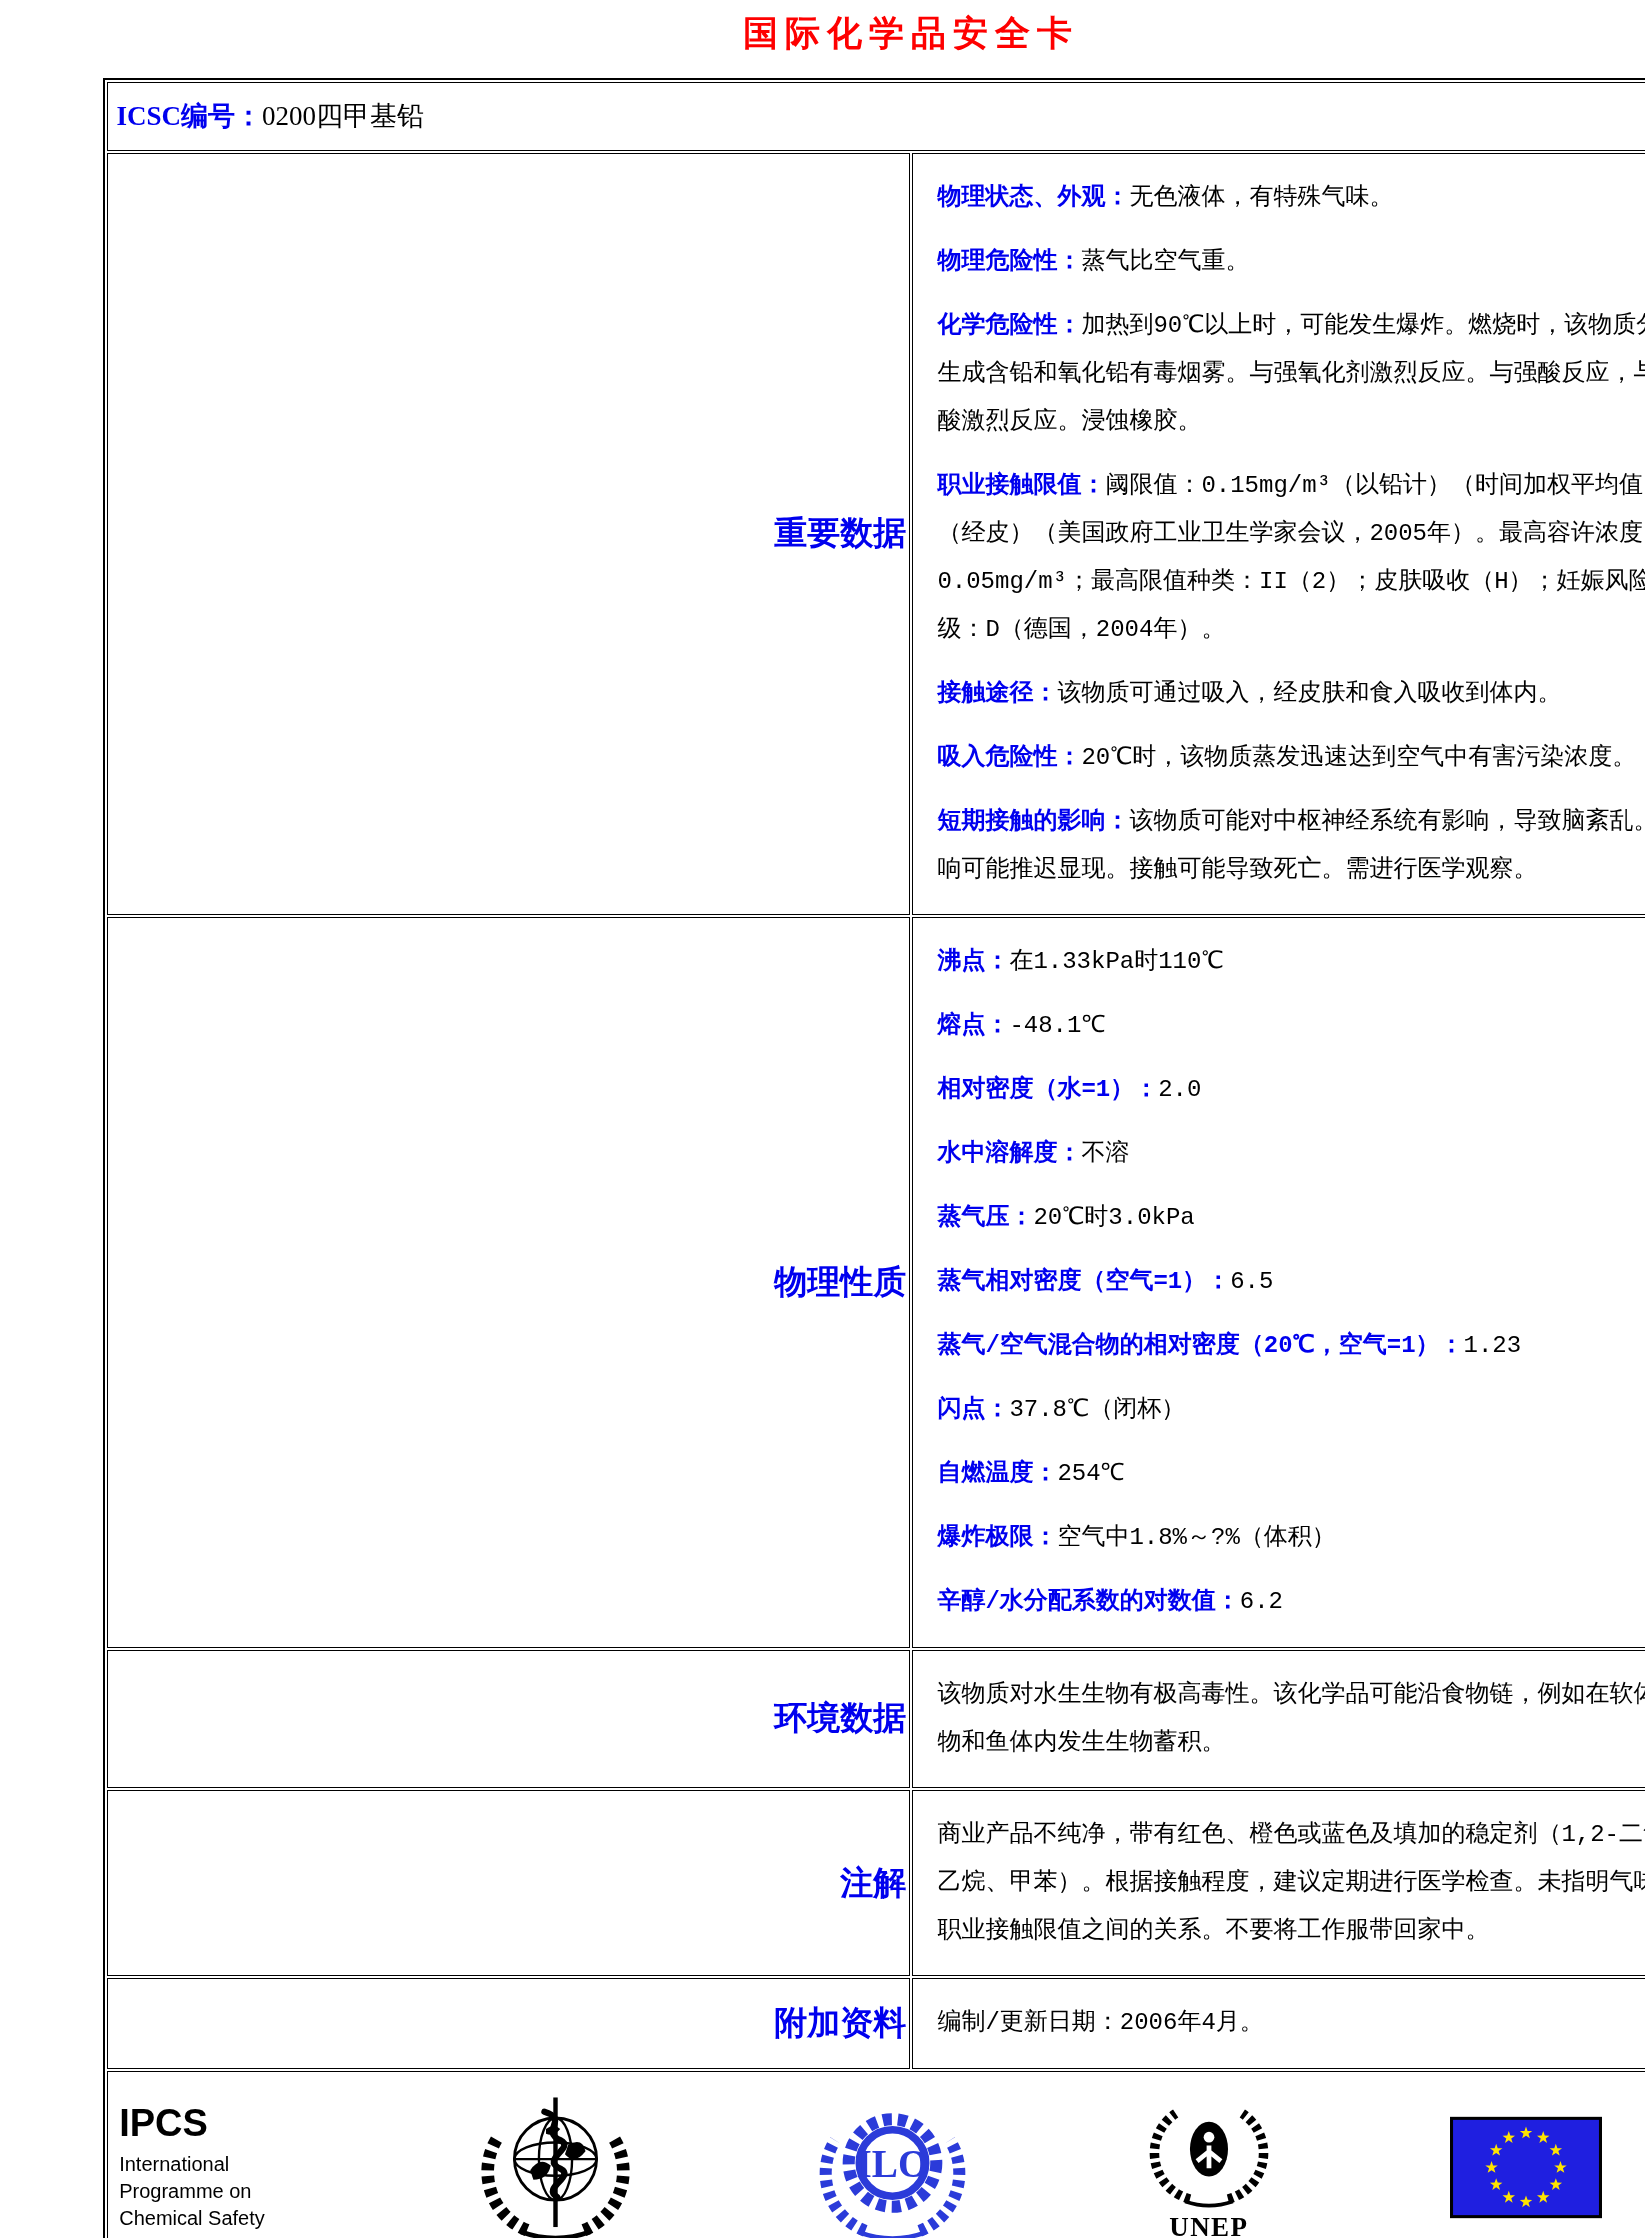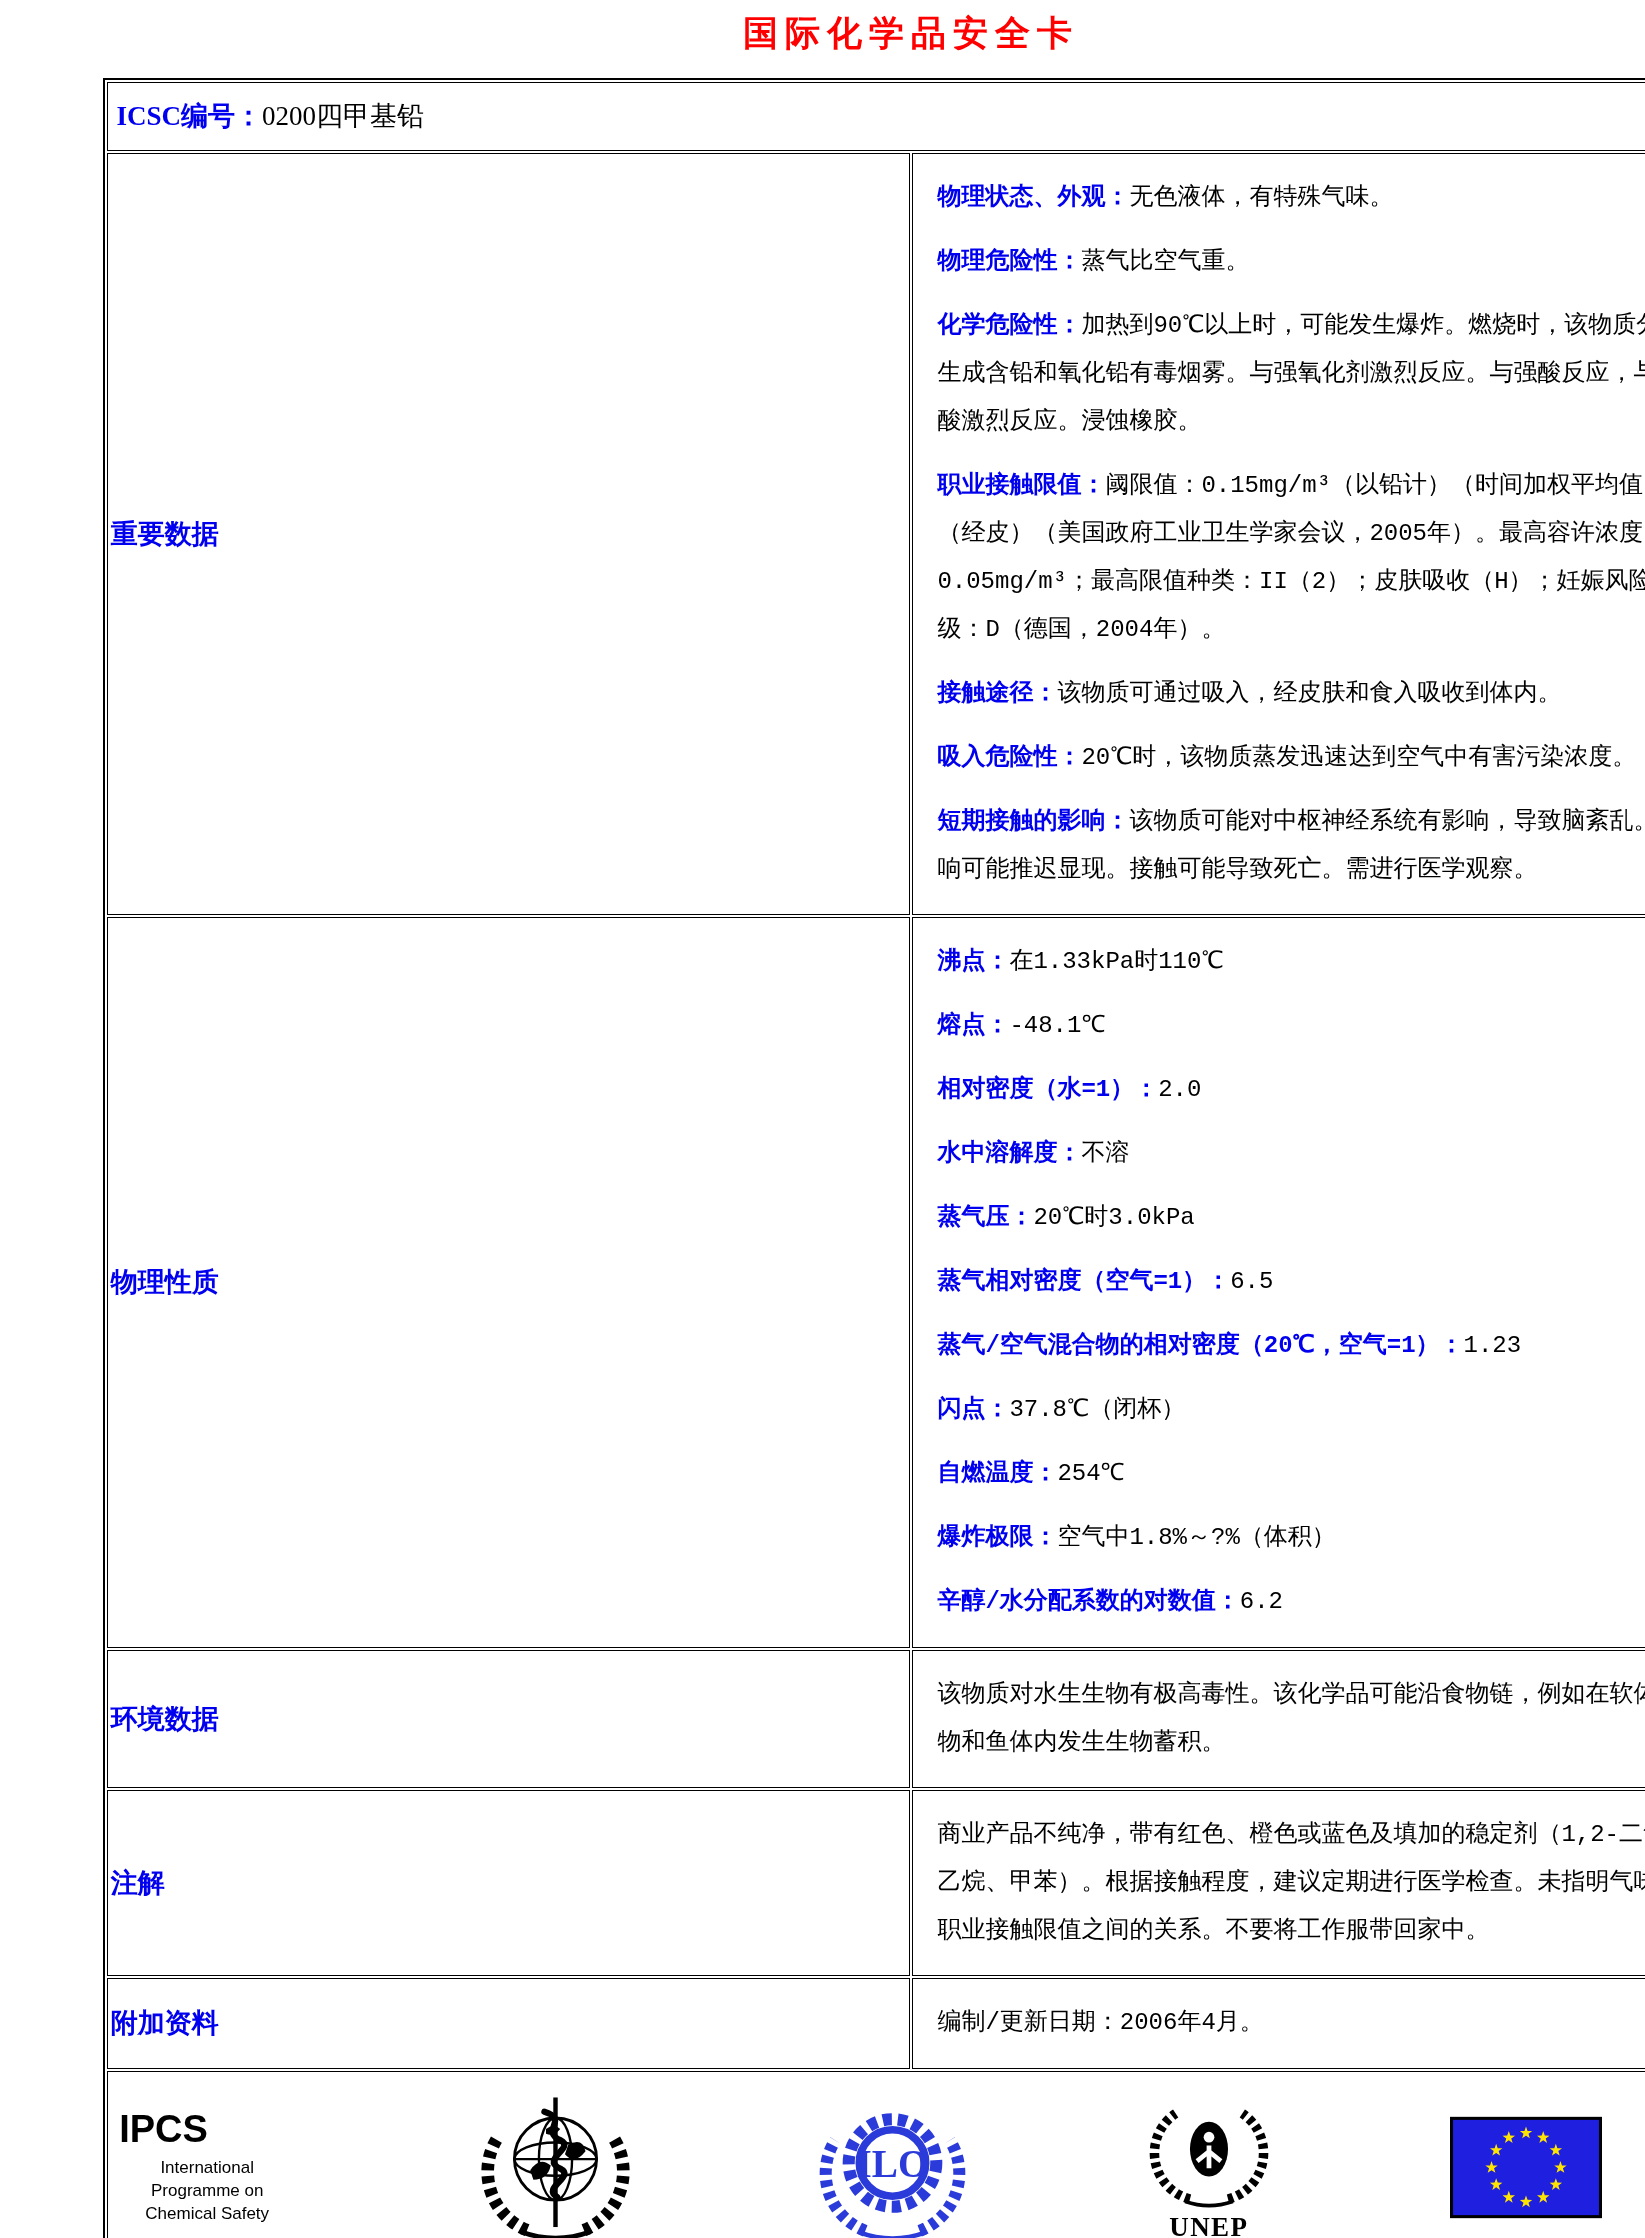--- a/index.html
+++ b/index.html
@@ -13,35 +13,35 @@
     text-align:center;color:#fe0000;font-size:35px;font-weight:bold;
     letter-spacing:7px;margin:8.4px 0 21px 0;
   }
   table.card{
     border-collapse:separate;border-spacing:2.1px;
     border:2.8px solid #000;background:#fff;width:100%;
     table-layout:fixed;
   }
   td{border:1.4px solid #000;padding:4.2px 8.4px;font-size:24px;vertical-align:top;background:#fff;}
   td.rowlabel{
-    width:118px;text-align:left;vertical-align:middle;
-    color:#0000ee;font-weight:bold;font-size:27px;padding:4.2px 2.8px;margin-left:42px;
+    width:118px;text-align:right;vertical-align:middle;
+    color:#0000ee;font-weight:bold;font-size:33px;padding:4.2px 2.8px;margin-left:42px;
   }
   td.content p{margin:16px;line-height:48px;font-family:Liberation Mono, monospace;}
   .lbl{color:#0000ee;font-weight:bold;}
   .header-cell{padding:15.5px 8.4px;}
   .header-flex{display:flex;justify-content:flex-start;align-items:center;font-size:27px;}
   .legal-cell{font-size:23px;padding:18px 8.4px;}
   .legal-cell .lbl-black{font-weight:bold;color:#000;}
   
   .logos-cell{padding:12.6px 0 5.6px 0;}
   .logos-flex{display:flex;align-items:center;justify-content:space-between;padding:4.2px 112px 0 11.2px;}
   .ipcs-block{width:176px;font-family:"Liberation Sans","DejaVu Sans",sans-serif;}
   .ipcs-acronym{font-size:38px;font-weight:bold;line-height:1.1;margin-bottom:7px;}
-  .ipcs-sub{font-size:17px;line-height:1.35;text-align:center;}
+  .ipcs-sub{font-size:20px;line-height:1.35;}
   .unep-block{text-align:center;}
   .unep-label{font-family:"Liberation Serif",serif;font-weight:bold;font-size:27px;letter-spacing:1.4px;margin-top:-5.6px;}
   .credit-line{text-align:center;font-size:28px;color:#0000ee;font-weight:bold;margin:18px 0 7px 0;}
   .credit-line .copy{font-weight:normal;font-size:24px;}
   .euflag{display:block;}
 </style>
 </head>
 <body>
 
 <div class="wrap">

